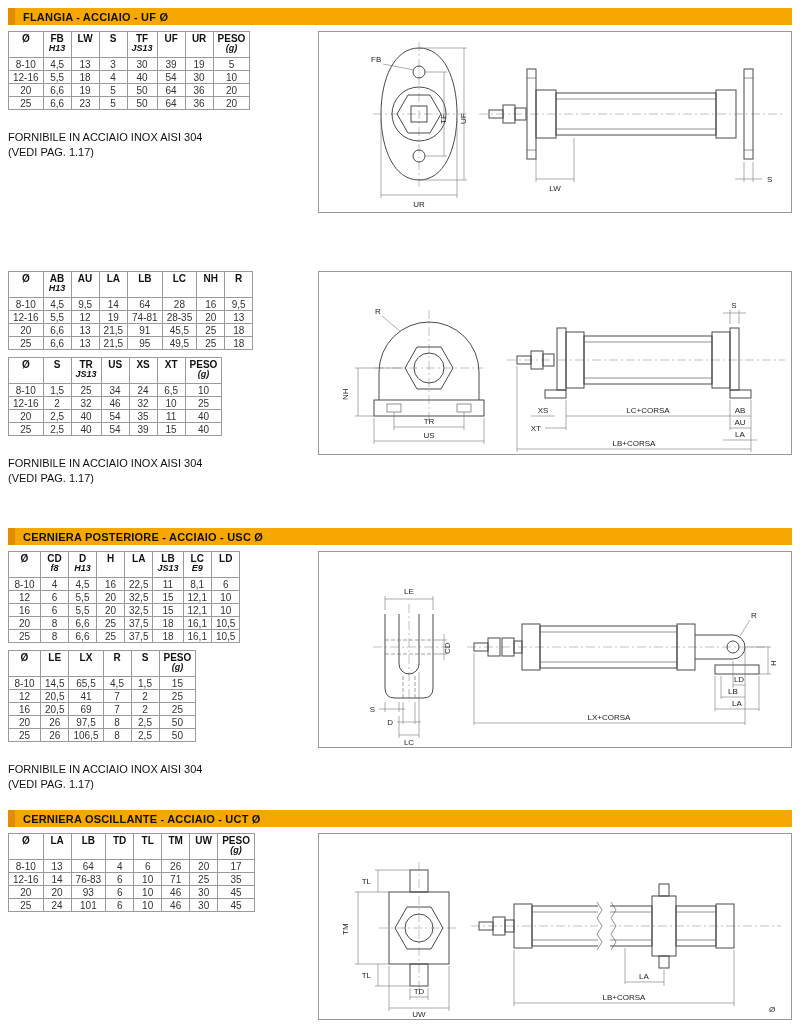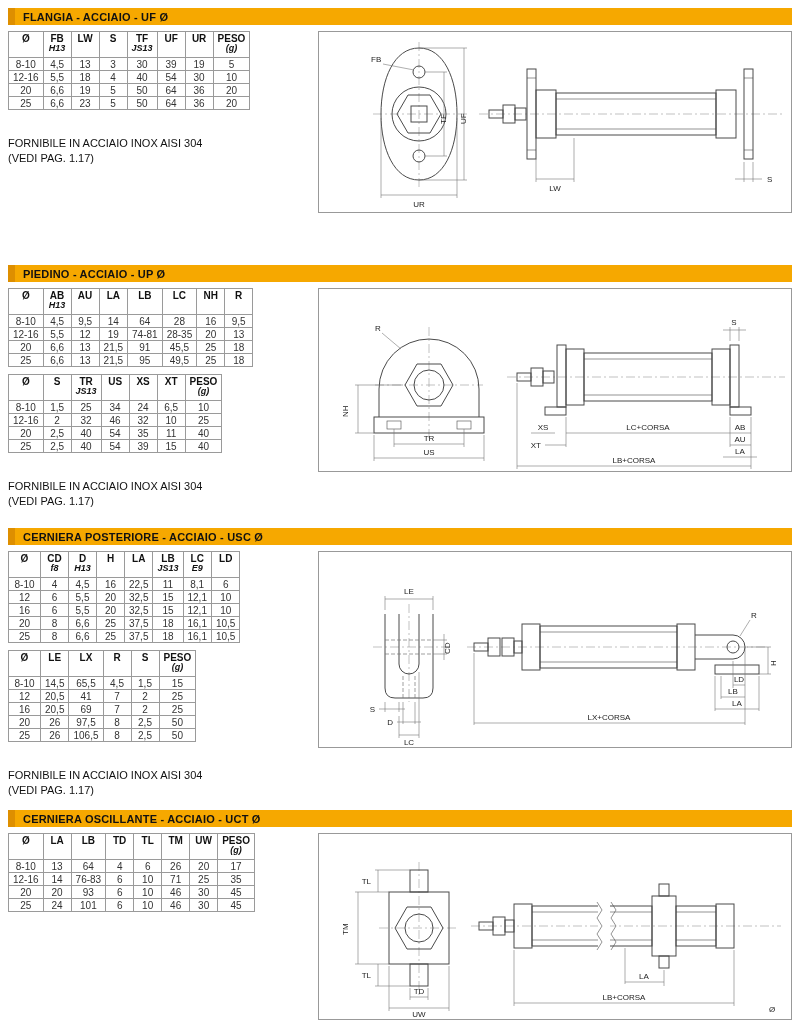--- a/index.html
+++ b/index.html
@@ -13,21 +13,21 @@
   .content { display:flex; margin-top:6px; }
   .left-col { width:310px; flex:0 0 auto; }
   .drawing-box { border:1px solid #999; background:#fff; margin-left:auto; flex:0 0 auto; }
   .box-1{width:474px;height:182px} .box-2{width:474px;height:184px}
   .box-3{width:474px;height:197px} .box-4{width:474px;height:187px}
   table.spec { border-collapse:collapse; font-size:10px; text-align:center; color:#333; margin-bottom:7px; }
   .spec th, .spec td { border:1px solid #9a9a9a; padding:0 4px; height:13px; min-width:28px; }
   .spec th { font-weight:bold; vertical-align:top; padding-top:1px; line-height:1.1; color:#111; height:26px; }
   .spec td:first-child, .spec th:first-child { min-width:32px; }
   .h-sub { font-style:italic; font-size:9px; font-weight:bold; }
-  .note { font-size:11px; margin-top:26px; line-height:1.35; color:#111; }
+  .note { font-size:11px; margin-top:20px; line-height:1.35; color:#111; }
   
   .part { fill:none; stroke:#4a4a4a; stroke-width:1; }
   .thin { fill:none; stroke:#4a4a4a; stroke-width:.6; }
   .cl   { fill:none; stroke:#999; stroke-width:.6; stroke-dasharray:9 3 2 3; }
   .dim  { fill:none; stroke:#777; stroke-width:.6; }
   .hid  { fill:none; stroke:#777; stroke-width:.7; stroke-dasharray:4 2; }
   .lbl  { font-family:"Liberation Sans",sans-serif; font-size:8px; fill:#222; }
   .blank{ fill:#fff; stroke:none; }
 </style>
 </head>
@@ -168,24 +168,20 @@
         <line class="dim" x1="425" y1="130" x2="425" y2="150"></line>
         <line class="dim" x1="434" y1="130" x2="434" y2="150"></line>
         <line class="dim" x1="416" y1="147" x2="443" y2="147"></line>
         <text class="lbl" x="448" y="150">S</text>
       </svg>
     </div>
   </div>
 </section>
 
 <section class="section s2">
-  <div class="bar">
-    <div class="bar-notch"></div>
-    <div class="bar-title">PIEDINO - ACCIAIO - UP Ø</div>
-  </div>
   <div class="content">
     <div class="left-col">
       <table class="spec">
           <thead>
             <tr>
               <th>
                 <div class="h-top">Ø</div>
               </th>
               <th>
                 <div class="h-top">AB</div>

